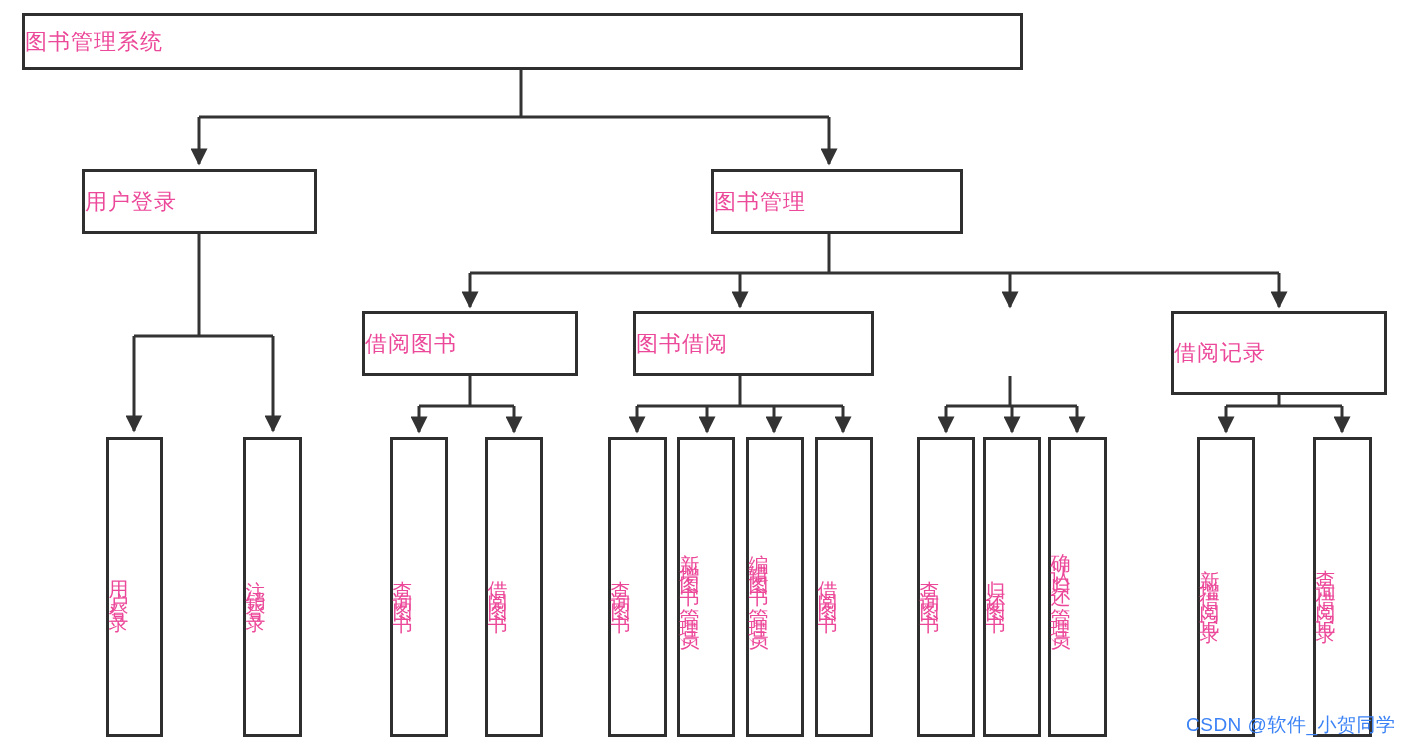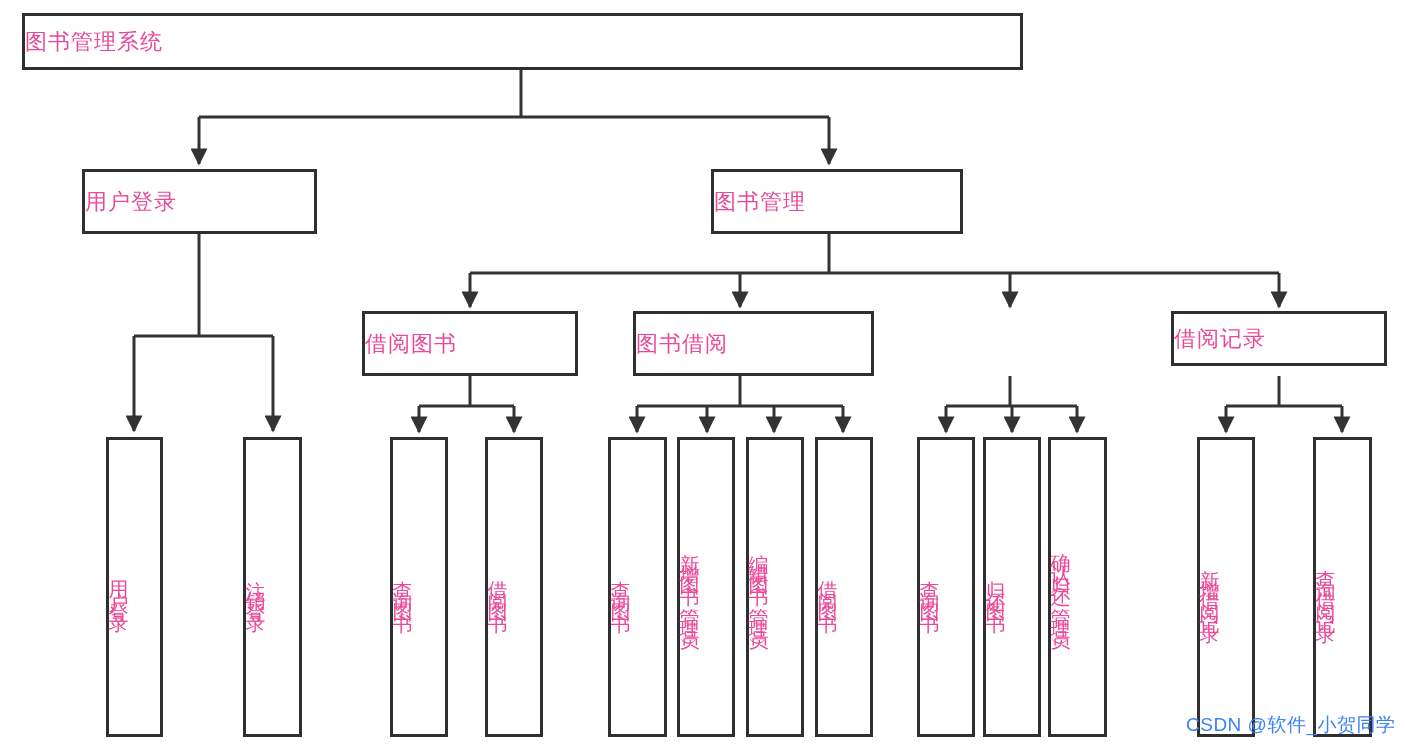--- a/index.html
+++ b/index.html
@@ -113,21 +113,21 @@
   <div class="node h" style="left:711px;top:169px;width:252px;height:65px">
     <span>图书管理</span>
   </div>
 
   <div class="node h" style="left:362px;top:311px;width:216px;height:65px">
     <span>借阅图书</span>
   </div>
   <div class="node h" style="left:633px;top:311px;width:241px;height:65px">
     <span>图书借阅</span>
   </div>
-  <div class="node h" style="left:1171px;top:311px;width:216px;height:55px">
+  <div class="node h" style="left:1171px;top:311px;width:216px;height:84px">
     <span>借阅记录</span>
   </div>
 
   <div class="node leaf" style="left:106px;top:437px;width:57px;height:300px">
     <span>用户登录</span>
   </div>
   <div class="node leaf" style="left:243px;top:437px;width:59px;height:300px">
     <span>注销登录</span>
   </div>
 

